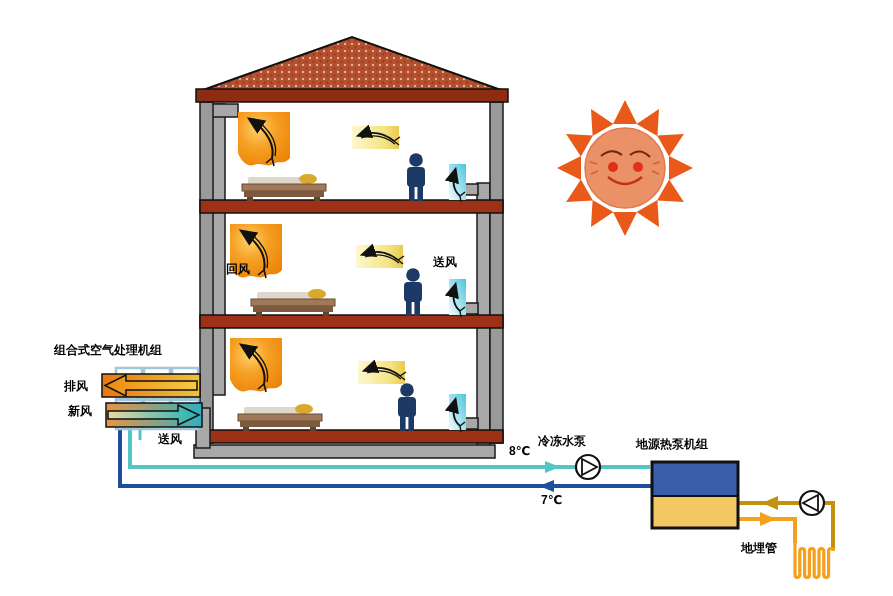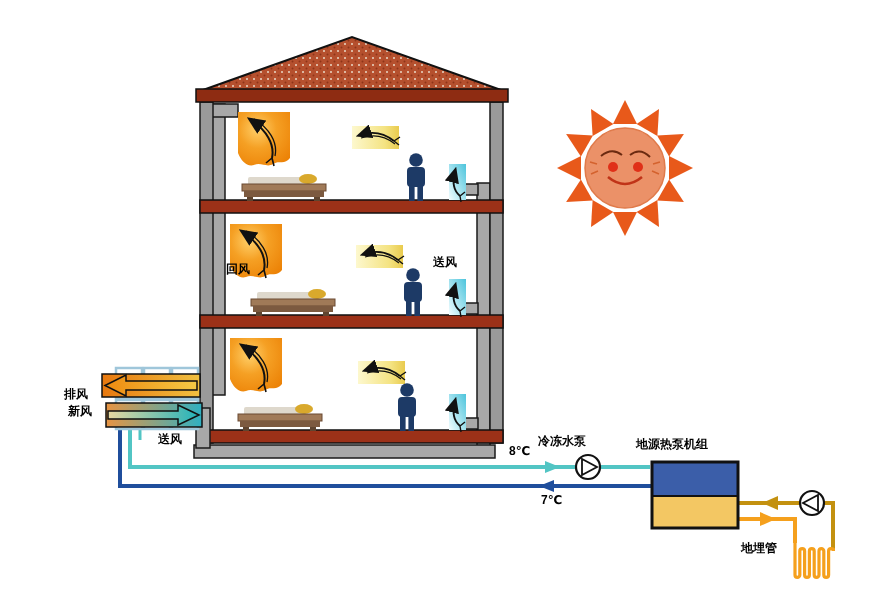--- a/index.html
+++ b/index.html
@@ -211,21 +211,22 @@
     </g>
     <circle r="40" fill="#eb9168" stroke="#e07a4a" stroke-width="1.5"></circle>
     <path d="M-24,-12 Q-13,-21 -3,-13 M5,-13 Q15,-21 25,-11" fill="none" stroke="#6b2a10" stroke-width="2"></path>
     <circle cx="-12" cy="-1" r="5" fill="#e03018"></circle>
     <circle cx="13" cy="-1" r="5" fill="#e03018"></circle>
     <path d="M-17,9 Q0,23 17,9" fill="none" stroke="#c03318" stroke-width="2.5"></path>
     <path d="M-28,-4 l-7,-2 M-27,3 l-7,3 M28,-4 l7,-2 M27,3 l7,3" fill="none" stroke="#d4622e" stroke-width="1.5"></path>
   </g>
 </svg>
 
-<div class="lbl" style="left:64px;top:388px">排风</div>
+<div class="lbl" style="left:54px;top:344px">组合式空气处理机组</div>
+<div class="lbl" style="left:64px;top:380px">排风</div>
 <div class="lbl" style="left:68px;top:405px">新风</div>
 <div class="lbl" style="left:158px;top:433px">送风</div>
 <div class="lbl" style="left:226px;top:263px">回风</div>
 <div class="lbl" style="left:433px;top:256px">送风</div>
 <div class="lbl" style="left:509px;top:445px">8℃</div>
 <div class="lbl" style="left:538px;top:435px">冷冻水泵</div>
 <div class="lbl" style="left:541px;top:494px">7℃</div>
 <div class="lbl" style="left:636px;top:438px">地源热泵机组</div>
 <div class="lbl" style="left:741px;top:542px">地埋管</div>
 

